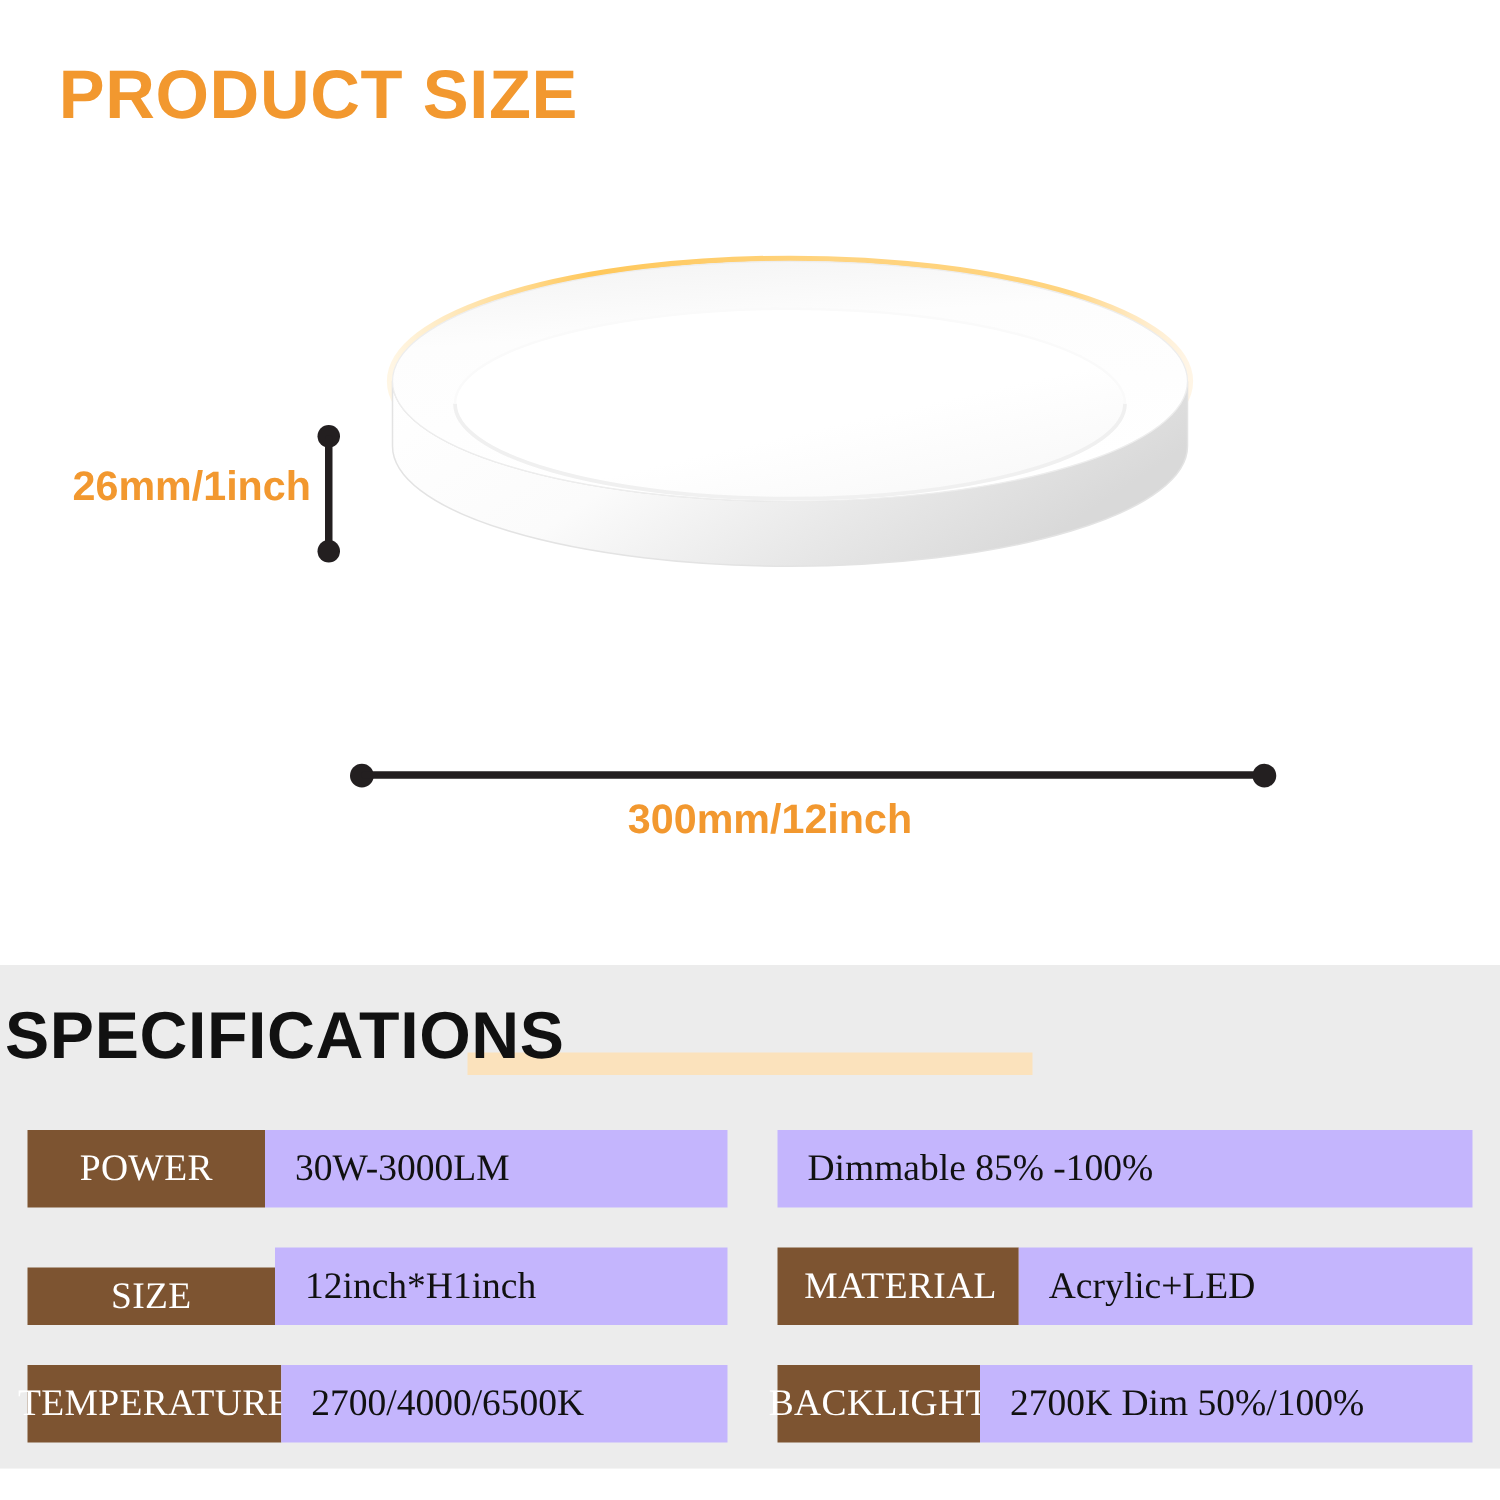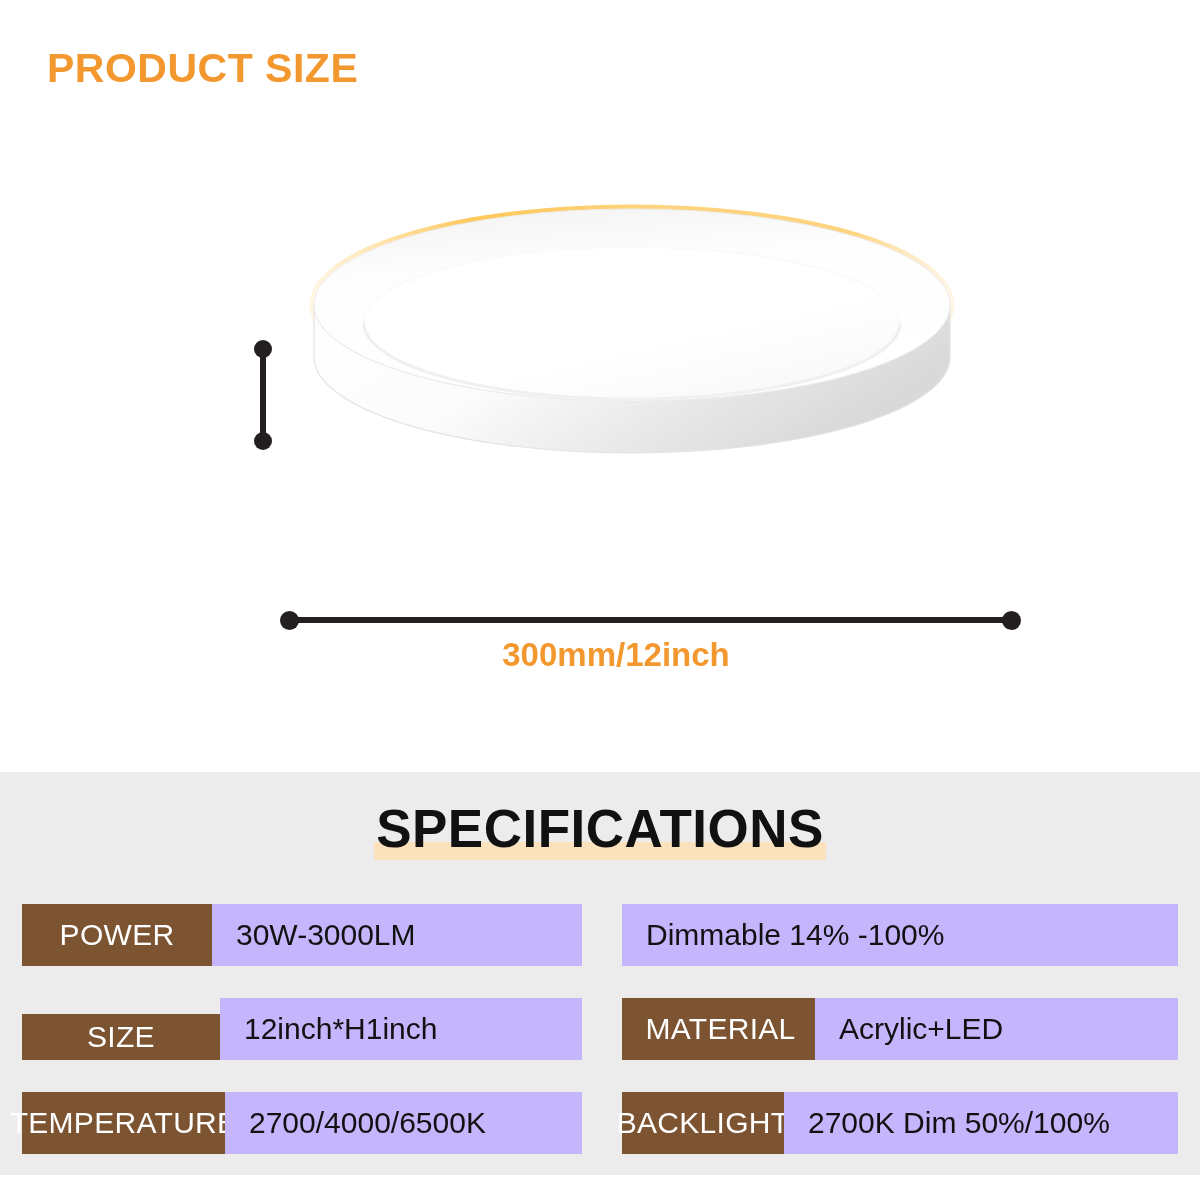--- a/index.html
+++ b/index.html
@@ -12,21 +12,21 @@
   }
 
   
   #product-size-section{
     position:absolute; left:0; top:0; width:1200px; height:772px;
     background:#ffffff;
   }
 
   #page-title{
     position:absolute; left:47px; top:48px;
-    font-size:41px; font-weight:bold; letter-spacing:0.5px;
+    font-size:55px; font-weight:bold; letter-spacing:0.5px;
     color:#F2982F; line-height:1;text-align:center;
   }
 
   
   #product-illustration{
     position:absolute; left:280px; top:195px; width:730px; height:380px;
   }
   #product-illustration svg{ display:block; width:100%; height:100%; }
 
   
@@ -52,39 +52,39 @@
   }
   #width-dim-dot-left { left:280px; top:611px; width:19px; height:19px; }
   #width-dim-dot-right{ left:1002px; top:611px; width:19px; height:19px; }
 
   
   #specs-section{
     position:absolute; left:0; top:772px; width:1200px; height:403px;
     background:#ECECEC;
   }
   #specs-heading-wrap{
-    position:absolute; left:0; top:30px; width:1200px; text-align:center;
+    position:absolute; left:0; top:30px; width:1200px; text-align:left;
     height:75px;
   }
   #specs-heading{
     position:relative; display:inline-block;
     font-size:53px; font-weight:bold; letter-spacing:0.5px;
     color:#111111; line-height:1; padding:0 4px; z-index:2;
   }
   #specs-heading-highlight{
     position:absolute; left:50%; transform:translateX(-50%);
     top:40px; width:452px; height:18px;
     background:#FBE2BC; z-index:1;
   }
 
   #specs-grid{
     position:absolute; left:0; top:132px; width:1200px;
   }
   .spec-row{
-    position:relative; height:94px;
+    position:relative; height:94px;font-family:Liberation Serif, serif;
   }
   .spec-item{
     position:absolute; top:0; height:62px; display:flex; align-items:stretch;
   }
   .spec-item.left { left:22px;  width:560px; }
   .spec-item.right{ left:622px; width:556px; }
 
   .spec-label{
     background:#7D5431; color:#FFFFFF;
     display:flex; align-items:center; justify-content:center;
@@ -170,20 +170,21 @@
 
       <path d="M 84 128 a 268 76 0 0 0 536 0" fill="none" stroke="#f0f0f0" stroke-width="3"></path>
 
       <path d="M 84 128 a 268 76 0 0 1 536 0" fill="none" stroke="#fafafa" stroke-width="2"></path>
     </svg>
   </div>
 
   <div id="height-dim-dot-top" class="dim-dot"></div>
   <div id="height-dim-line"></div>
   <div id="height-dim-dot-bottom" class="dim-dot"></div>
+  <div id="height-dim-label" class="dim-label">26mm/1inch</div>
 
   <div id="width-dim-dot-left" class="dim-dot"></div>
   <div id="width-dim-line"></div>
   <div id="width-dim-dot-right" class="dim-dot"></div>
   <div id="width-dim-label" class="dim-label">300mm/12inch</div>
 </section>
 
 <section id="specs-section">
 
   <div id="specs-heading-wrap">
@@ -192,21 +193,21 @@
   </div>
 
   <div id="specs-grid">
 
     <div class="spec-row">
       <div class="spec-item left">
         <div class="spec-label lw-power">POWER</div>
         <div class="spec-value">30W-3000LM</div>
       </div>
       <div class="spec-item right">
-        <div class="spec-value">Dimmable 14% -100%</div>
+        <div class="spec-value">Dimmable 85% -100%</div>
       </div>
     </div>
 
     <div class="spec-row">
       <div class="spec-item left">
         <div class="spec-label lw-size">SIZE</div>
         <div class="spec-value">12inch*H1inch</div>
       </div>
       <div class="spec-item right">
         <div class="spec-label lw-material">MATERIAL</div>

